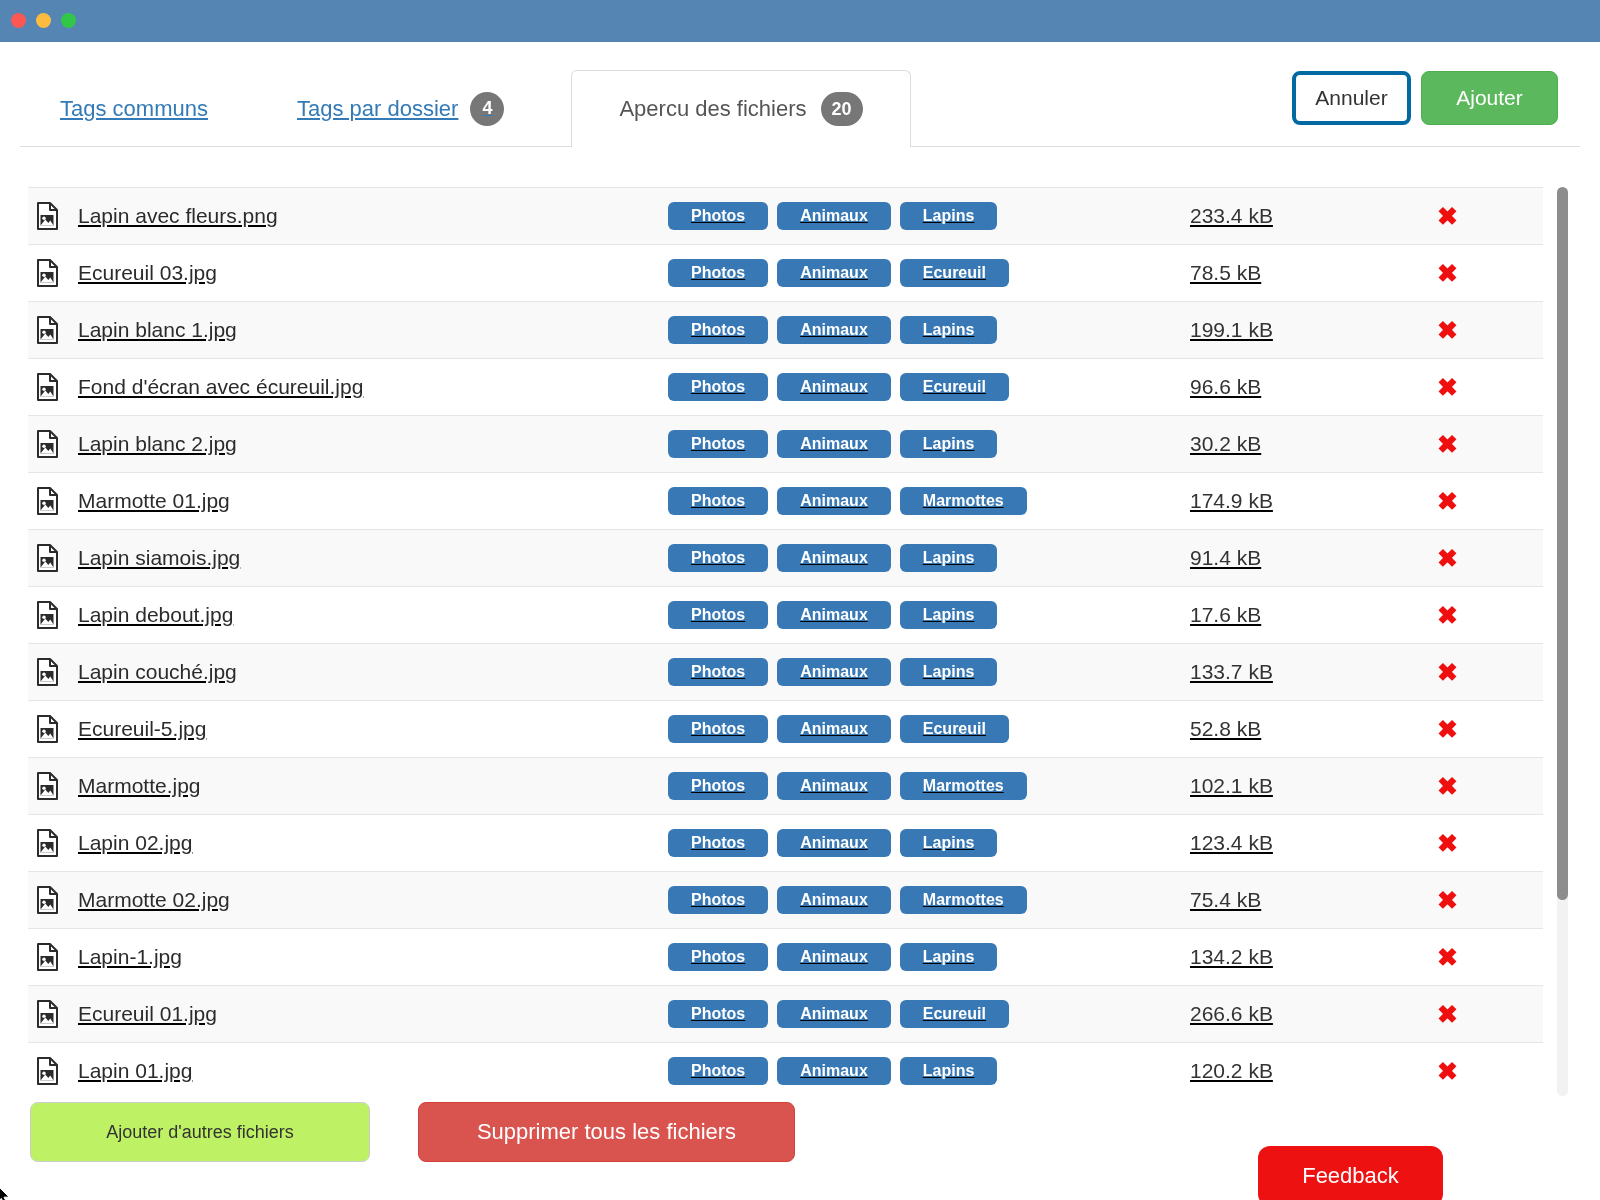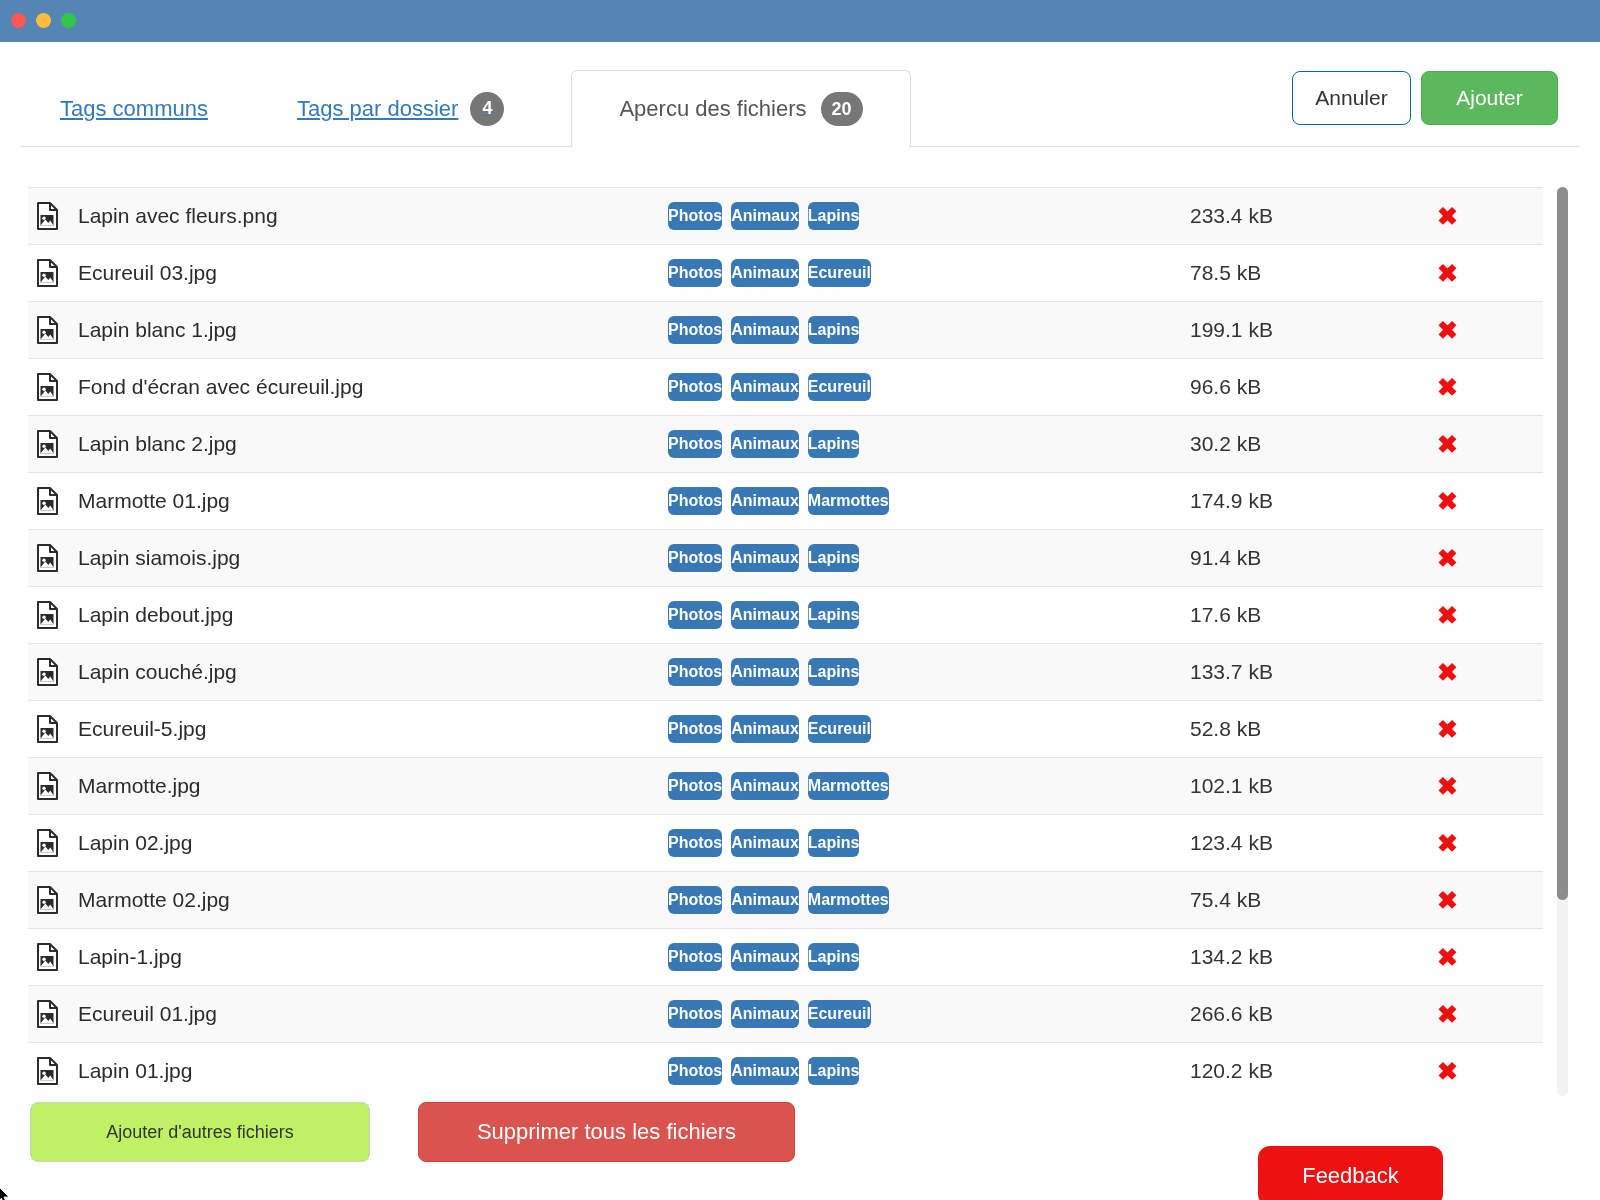--- a/index.html
+++ b/index.html
@@ -24,35 +24,35 @@
                 display:flex; align-items:center; justify-content:center; gap:14px;
                 font-size:22px; color:#555; z-index:2; }
   .badge { display:inline-flex; align-items:center; justify-content:center;
            min-width:34px; height:34px; padding:0 11px; border-radius:17px;
            background:#777; color:#fff; font-size:18px; font-weight:bold; }
 
   
   .btn { display:flex; align-items:center; justify-content:center; font-size:21px;
          border-radius:8px; cursor:pointer; }
   .btn-annuler { position:absolute; left:1292px; top:71px; width:119px; height:54px;
-                 background:#fff; border:1px solid #0369a1; color:#333; }
+                 background:#fff; border:4px solid #0369a1; color:#333; }
   .btn-ajouter { position:absolute; left:1421px; top:71px; width:137px; height:54px;
                  background:#5cb85c; border:1px solid #4cae4c; color:#fff; }
 
   
   .file-list { position:absolute; left:28px; top:187px; width:1515px; height:910px;
-               overflow:hidden; border-top:1px solid #e5e5e5; }
+               overflow:hidden; border-top:1px solid #e5e5e5;text-decoration:underline; }
   .frow { display:grid; grid-template-columns:50px 578px 512px 265px auto;
           align-items:center; height:57px; border-bottom:1px solid #e5e5e5; background:#fff; }
   .frow.stripe { background:#f9f9f9; }
   .cell-icon { padding-left:8px; display:flex; align-items:center; }
   .cell-name { font-size:21px; color:#2b2b2b; white-space:nowrap; }
   .cell-tags { display:flex; align-items:center; gap:9px; padding-left:12px; }
   .tag { background:#3879b5; color:#fff; font-size:16px; font-weight:bold;
-         padding:5px 0; border-radius:6px; white-space:nowrap; }
+         padding:5px 23px; border-radius:6px; white-space:nowrap; }
   .cell-size { font-size:21px; color:#333; padding-left:22px; }
   .x-btn { background:none; border:none; color:#ef0f0f; font-size:25px; font-weight:bold;
            cursor:pointer; margin-left:4px; line-height:1; }
 
   
   .scroll-track { position:absolute; left:1557px; top:187px; width:11px; height:909px;
                   background:#f2f2f2; border-radius:6px; }
   .scroll-thumb { position:absolute; left:0; top:0; width:11px; height:713px;
                   background:#8d8d8d; border-radius:6px; }
 

